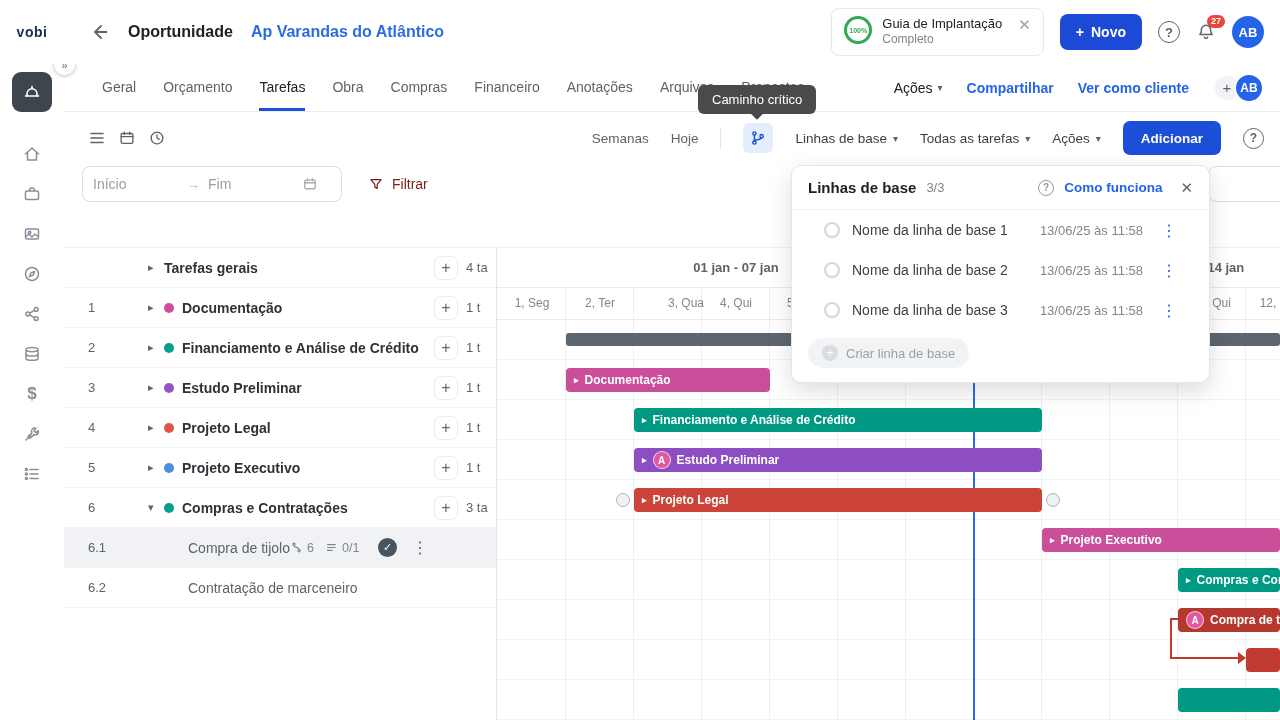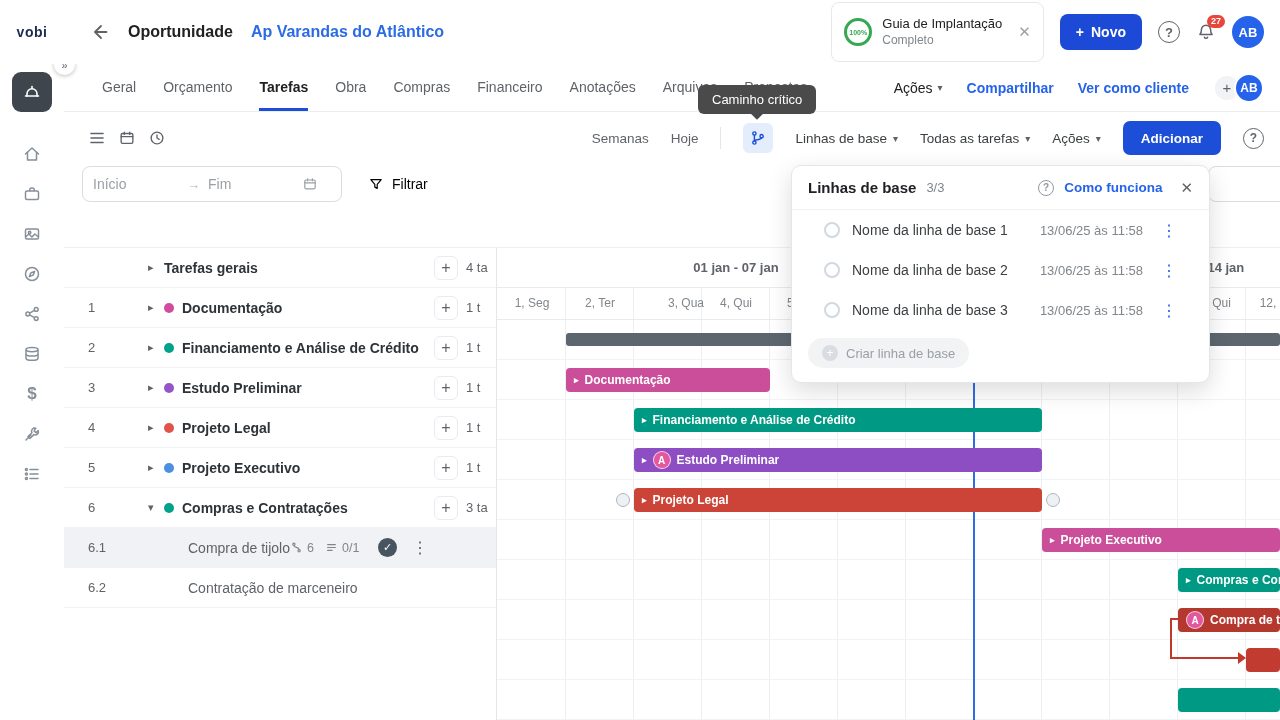--- a/index.html
+++ b/index.html
@@ -10,21 +10,21 @@
   }
   svg { display:block; }
 
   
   .app-header { position:absolute; left:0; top:0; width:1280px; height:64px; display:flex; align-items:center; background:#fff; z-index:20; }
   .logo { width:64px; text-align:center; font-size:14px; font-weight:800; color:#1e2b50; letter-spacing:.5px; }
   .back-btn { margin-left:22px; width:28px; height:28px; display:flex; align-items:center; justify-content:center; color:#5f6368; cursor:pointer; }
   .crumb { margin-left:14px; font-size:16px; font-weight:700; color:#202124; }
   .page-title { margin-left:18px; font-size:16px; font-weight:600; color:#2b6be4; }
   .header-right { margin-left:auto; display:flex; align-items:center; gap:16px; padding-right:16px; }
-  .guide-card { display:flex; align-items:center; gap:10px; border:1px solid #e5e8ec; border-radius:8px; padding:7px 12px; height:60px; background:#fff; }
+  .guide-card { display:flex; align-items:flex-start; gap:10px; border:1px solid #e5e8ec; border-radius:8px; padding:7px 12px; height:48px; background:#fff; }
   .progress-ring { width:28px; height:28px; border-radius:50%; border:3px solid #34a853; display:flex; align-items:center; justify-content:center; font-size:7px; font-weight:700; color:#34a853; }
   .guide-texts { display:flex; flex-direction:column; line-height:1.25; }
   .guide-title { font-size:13px; color:#202124; }
   .guide-status { font-size:12px; color:#80868b; }
   .guide-close { color:#9aa0a6; font-size:15px; margin-left:6px; cursor:pointer; }
   .btn-primary { display:flex; align-items:center; gap:7px; background:#1c49d6; color:#fff; border:none; border-radius:8px; height:36px; padding:0 16px; font-size:14px; font-weight:600; font-family:inherit; cursor:pointer; }
   .help-circle { width:22px; height:22px; border:1.6px solid #5f6368; border-radius:50%; display:flex; align-items:center; justify-content:center; font-size:13px; font-weight:700; color:#5f6368; }
   .bell-wrap { position:relative; }
   .badge { position:absolute; top:-7px; right:-9px; background:#e8453c; color:#fff; border-radius:9px; font-size:9px; font-weight:700; padding:2px 4px; line-height:1; }
   .avatar { width:32px; height:32px; border-radius:50%; background:#2563eb; color:#fff; font-size:13px; font-weight:700; display:flex; align-items:center; justify-content:center; }
@@ -32,21 +32,21 @@
   
   .sidebar { position:absolute; left:0; top:64px; width:64px; height:656px; background:#fff; display:flex; flex-direction:column; align-items:center; z-index:15; }
   .sidebar-active { width:40px; height:40px; border-radius:9px; background:#3f454d; display:flex; align-items:center; justify-content:center; margin-top:8px; margin-bottom:22px; cursor:pointer; }
   .side-ic { width:40px; height:40px; display:flex; align-items:center; justify-content:center; color:#878f98; cursor:pointer; font-size:17px; }
   .expander { position:absolute; left:54px; top:-10px; width:21px; height:21px; border-radius:50%; background:#fff; box-shadow:0 1px 4px rgba(0,0,0,.25); display:flex; align-items:center; justify-content:center; font-size:11px; color:#5f6368; cursor:pointer; z-index:30; }
 
   
   .tabbar { position:absolute; left:64px; top:64px; width:1216px; height:48px; display:flex; align-items:stretch; border-bottom:1px solid #ebedf0; background:#fff; }
   .tabs { display:flex; align-items:stretch; gap:27px; padding-left:38px; }
   .tab { display:flex; align-items:center; font-size:14px; color:#5f6368; cursor:pointer; border-bottom:3px solid transparent; padding-top:2px; }
-  .tab.active { color:#202124; font-weight:700; border-bottom-color:#1d4ed8;text-align:center; }
+  .tab.active { color:#202124; font-weight:400; border-bottom-color:#1d4ed8;text-align:center; }
   .tabbar-right { margin-left:auto; display:flex; align-items:center; gap:24px; padding-right:16px; }
   .menu-label { font-size:14px; color:#202124; cursor:pointer; display:flex; align-items:center; gap:5px; }
   .caret-g { color:#5f6368; font-size:10px; }
   .link-blue { font-size:14px; color:#2563eb; font-weight:600; cursor:pointer; }
   .avatar-group { display:flex; align-items:center; }
   .avatar-add { width:28px; height:28px; border-radius:50%; background:#f1f3f4; color:#5f6368; display:flex; align-items:center; justify-content:center; font-size:15px; margin-right:-7px; border:2px solid #fff; cursor:pointer; }
   .avatar-sm { width:30px; height:30px; border-radius:50%; background:#2563eb; color:#fff; font-size:12px; font-weight:700; display:flex; align-items:center; justify-content:center; border:2px solid #fff; z-index:1; }
 
   
   .toolbar { position:absolute; left:64px; top:112px; width:1216px; height:52px; display:flex; align-items:center; padding:0 16px 0 18px; background:#fff; }
@@ -59,21 +59,21 @@
   .dropdown { display:flex; align-items:center; gap:6px; font-size:13.5px; color:#3c4043; cursor:pointer; }
   .btn-add { background:#1d4ed8; color:#fff; border:none; border-radius:7px; height:34px; padding:0 18px; font-size:13.5px; font-weight:600; font-family:inherit; cursor:pointer; }
   .help-sm { width:21px; height:21px; border:1.6px solid #5f6368; border-radius:50%; display:flex; align-items:center; justify-content:center; font-size:12px; font-weight:700; color:#5f6368; cursor:pointer; }
 
   
   .filterbar { position:absolute; left:64px; top:164px; width:1216px; height:40px; display:flex; align-items:center; padding-left:18px; background:#fff; }
   .daterange { display:flex; align-items:center; width:260px; height:36px; border:1px solid #dadce0; border-radius:8px; padding:0 10px; gap:8px; }
   .daterange input { border:none; outline:none; width:86px; font-size:14px; color:#3c4043; font-family:inherit; }
   .daterange input::placeholder { color:#9aa0a6; }
   .range-arrow { color:#b0b6bd; font-size:13px; }
-  .filter-link { display:flex; gap:8px; margin-left:26px; font-size:14px; color:#000000; cursor:pointer; }
+  .filter-link { display:flex; gap:8px; margin-left:26px; font-size:14px; color:#7f1d1d; cursor:pointer; }
   .search-fragment { position:absolute; left:1144px; top:2px; width:120px; height:36px; border:1px solid #dadce0; border-radius:8px; background:#fff; }
 
   
   .table-panel { position:absolute; left:64px; top:247px; width:433px; height:473px; border-top:1px solid #eef0f2; border-right:1px solid #e3e6ea; overflow:hidden; background:#fff; }
   .table-head { height:72px; display:flex; align-items:flex-start; border-bottom:1px solid #eef0f2; }
   .th-num { width:80px; padding:13px 0 0 24px; font-size:13px; font-weight:700; color:#5f6368; }
   .th-name { padding-top:13px; font-size:13px; font-weight:700; color:#5f6368; display:flex; gap:7px; align-items:center; }
   .sort-ic { color:#5f6368; font-size:13px; }
   .trow { position:relative; height:40px; display:flex; align-items:center; border-bottom:1px solid #f1f3f5; background:#fff; }
   .trow.selected { background:#f0f2f5; }

